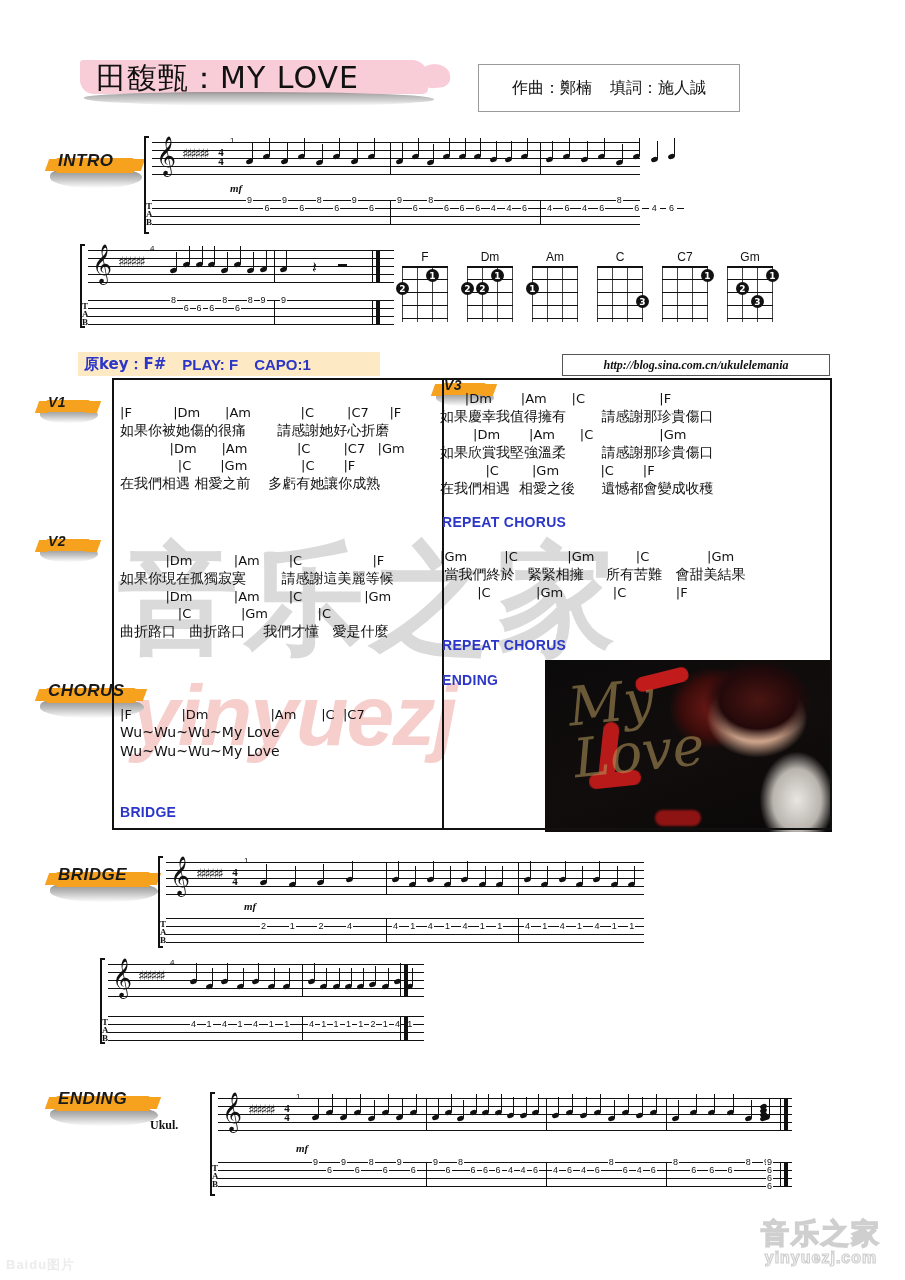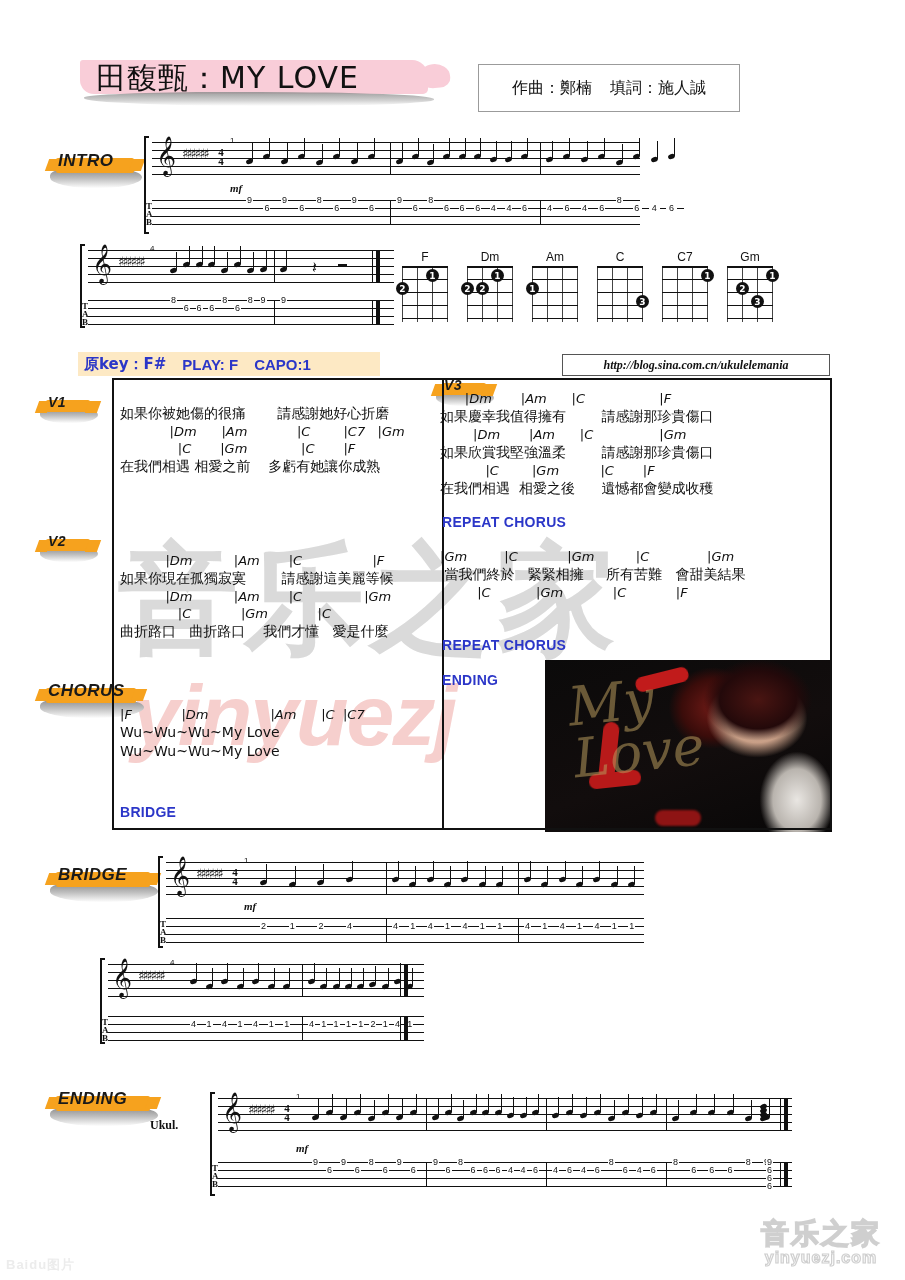--- a/index.html
+++ b/index.html
@@ -140,21 +140,21 @@
     font-size:12px; font-weight:bold; font-style:italic; color:#111;
     font-family:"Liberation Serif", serif;
   }
 
   
   .panel{ position:absolute; border:2px solid #111; background:transparent; }
   #panel-left { left:112px; top:378px; width:330px; height:452px; border-right:none; }
   #panel-right{ left:442px; top:378px; width:390px; height:452px; }
 
   .lyr-block{ position:absolute; font-family:"DejaVu Sans", sans-serif; color:#111; }
-  .chordline{ font-size:13px; white-space:pre; line-height:17px;font-style:italic; }
+  .chordline{ font-size:13px; white-space:pre; line-height:17px; }
   .textline { font-size:14px; white-space:pre; line-height:19px; }
   .bluelabel{
     position:absolute; font-size:14px; font-weight:bold; color:#2b36c8;
     font-family:"Liberation Sans", sans-serif; letter-spacing:.3px;
   }
 
   
   #wm-cn{
     position:absolute; left:118px; top:520px; font-size:120px; font-weight:bold;
     color:#d6d6d6; font-family:"DejaVu Sans", sans-serif; letter-spacing:6px;
@@ -544,20 +544,21 @@
 <div class="panel" id="panel-left"></div>
 <div class="panel" id="panel-right"></div>
 
 <div class="badge small" style="left:38px; top:395px; width:58px;">
   <div class="bg-smudge"></div>
   <div class="hl"></div>
   <div class="lbl">V1</div>
 </div>
 
 <div class="lyr-block" id="v1-block" style="left:120px; top:404px; width:320px;">
+    <div class="chordline">|F          |Dm      |Am            |C        |C7     |F</div>
     <div class="textline">如果你被她傷的很痛       請感謝她好心折磨</div>
     <div class="chordline">            |Dm      |Am            |C        |C7   |Gm</div>
     <div class="chordline">              |C       |Gm             |C       |F</div>
     <div class="textline">在我們相遇 相愛之前    多虧有她讓你成熟</div>
   </div>
 
 <div class="badge small" style="left:38px; top:534px; width:58px;">
   <div class="bg-smudge"></div>
   <div class="hl"></div>
   <div class="lbl">V2</div>

